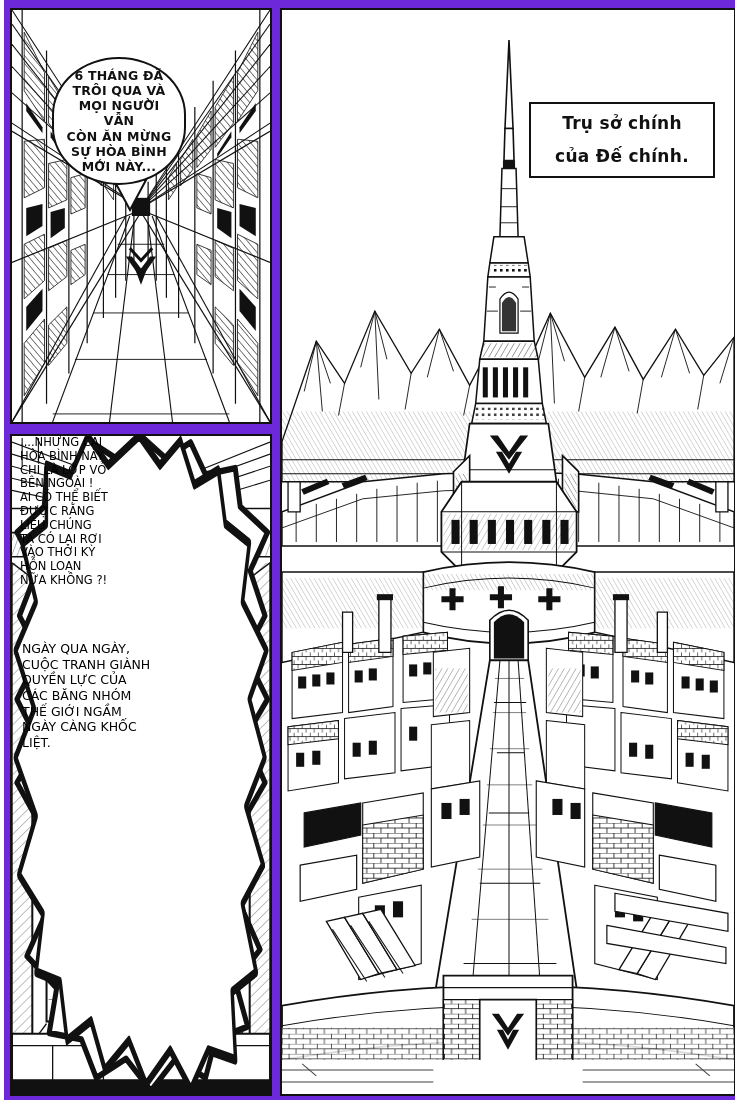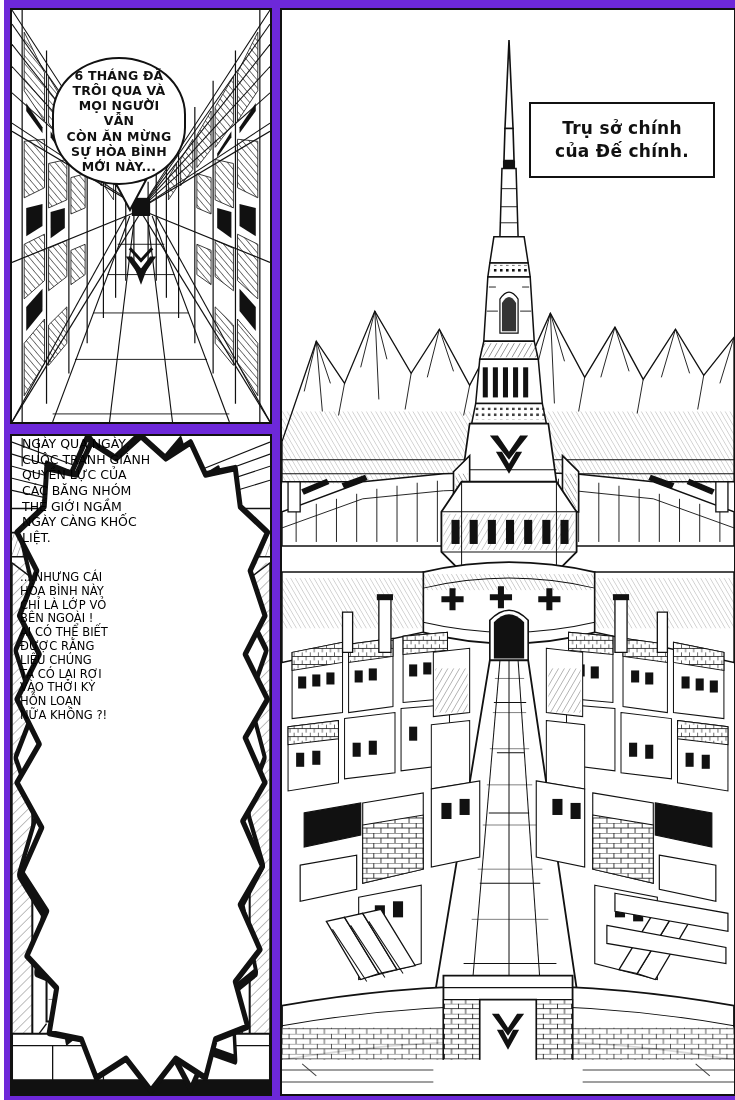--- a/index.html
+++ b/index.html
@@ -106,21 +106,21 @@
 
   
   .caption-box {
     position: absolute;
     background: #ffffff;
     border: 2px solid #111;
     box-sizing: border-box;
     display: flex;
     flex-direction: column;
     align-items: center;
-    justify-content: center;
+    justify-content: space-between;
     text-align: center;
     z-index: 25;
     padding: 8px 12px;
   }
   .caption-box .line {
     font-family: "DejaVu Sans", sans-serif;
     font-weight: bold;
     color: #111;
   }
   #caption-hq {
@@ -345,38 +345,20 @@
           <path d="M36 196 L218 196"></path>
         <path d="M36 470 L218 470"></path>
           <path d="M36 500 L218 500"></path>
         <path d="M36 530 L218 530"></path>
           <path d="M36 560 L218 560"></path>
       </g>
       <g stroke="#111" stroke-width="1.2" fill="none">
         <path d="M128 150 L128 582"></path>
       </g>
     </svg>
-
-    <div id="bubble-3">
-      <svg class="inner" style="position:absolute;left:0;top:0;width:100%;height:100%;" viewBox="0 0 150 135" preserveAspectRatio="none">
-        <path d="M74 0 L86 6 L98 1 L106 10 L120 7 L124 18 L138 22 L134 34
-                 L148 44 L138 54 L147 66 L136 76 L146 88 L134 96 L142 110
-                 L128 114 L130 128 L114 126 L104 134 L92 126 L78 133 L68 124
-                 L54 130 L46 120 L32 124 L28 112 L14 110 L18 98 L4 90 L14 78
-                 L2 66 L13 56 L2 44 L14 34 L6 22 L20 18 L20 6 L34 8 L44 0
-                 L56 6 Z" fill="#ffffff" stroke="#111" stroke-width="2" stroke-linejoin="round"></path>
-      </svg>
-      <div class="txt">NGÀY QUA NGÀY,
-CUỘC TRANH
-GIÀNH QUYỀN LỰC
-CỦA CÁC BĂNG
-NHÓM THẾ GIỚI
-NGẦM NGÀY CÀNG
-KHỐC LIỆT.</div>
-    </div>
 
     <div id="bubble-2">
       <svg class="inner" viewBox="0 0 104 205" preserveAspectRatio="none">
         <path d="M52 0 L62 7 L72 2 L78 12 L90 10 L92 22 L103 30 L96 42 L102 56
                  L94 68 L103 82 L94 94 L102 108 L93 120 L101 134 L92 146 L100 160
                  L90 170 L95 184 L82 188 L78 200 L66 194 L56 204 L46 194 L34 200
                  L28 188 L15 186 L18 172 L6 162 L14 148 L4 136 L12 122 L2 108
                  L11 96 L2 82 L11 68 L3 56 L10 42 L2 30 L13 22 L14 10 L26 12
                  L32 2 L42 7 Z" fill="#ffffff" stroke="#111" stroke-width="2" stroke-linejoin="round"></path>
       </svg>
@@ -386,20 +368,38 @@
 BÊN NGOÀI !
 AI CÓ THỂ
 BIẾT ĐƯỢC
 RẰNG LIỆU
 CHÚNG TA CÓ
 LẠI RƠI VÀO
 THỜI KỲ HỖN
 LOẠN NỮA
 KHÔNG ?!</div>
     </div>
+
+    <div id="bubble-3">
+      <svg class="inner" style="position:absolute;left:0;top:0;width:100%;height:100%;" viewBox="0 0 150 135" preserveAspectRatio="none">
+        <path d="M74 0 L86 6 L98 1 L106 10 L120 7 L124 18 L138 22 L134 34
+                 L148 44 L138 54 L147 66 L136 76 L146 88 L134 96 L142 110
+                 L128 114 L130 128 L114 126 L104 134 L92 126 L78 133 L68 124
+                 L54 130 L46 120 L32 124 L28 112 L14 110 L18 98 L4 90 L14 78
+                 L2 66 L13 56 L2 44 L14 34 L6 22 L20 18 L20 6 L34 8 L44 0
+                 L56 6 Z" fill="#ffffff" stroke="#111" stroke-width="2" stroke-linejoin="round"></path>
+      </svg>
+      <div class="txt">NGÀY QUA NGÀY,
+CUỘC TRANH
+GIÀNH QUYỀN LỰC
+CỦA CÁC BĂNG
+NHÓM THẾ GIỚI
+NGẦM NGÀY CÀNG
+KHỐC LIỆT.</div>
+    </div>
   </div>
 
   <div class="panel" id="panel-right">
     <svg class="art" viewBox="0 0 448 1080" preserveAspectRatio="none">
       <defs>
         <pattern id="cityHatch" width="5" height="5" patternUnits="userSpaceOnUse" patternTransform="rotate(30)">
           <line x1="0" y1="0" x2="0" y2="5" stroke="#111" stroke-width="1.1"></line>
         </pattern>
         <pattern id="cityHatch2" width="4" height="4" patternUnits="userSpaceOnUse" patternTransform="rotate(-30)">
           <line x1="0" y1="0" x2="0" y2="4" stroke="#111" stroke-width="0.9"></line>

